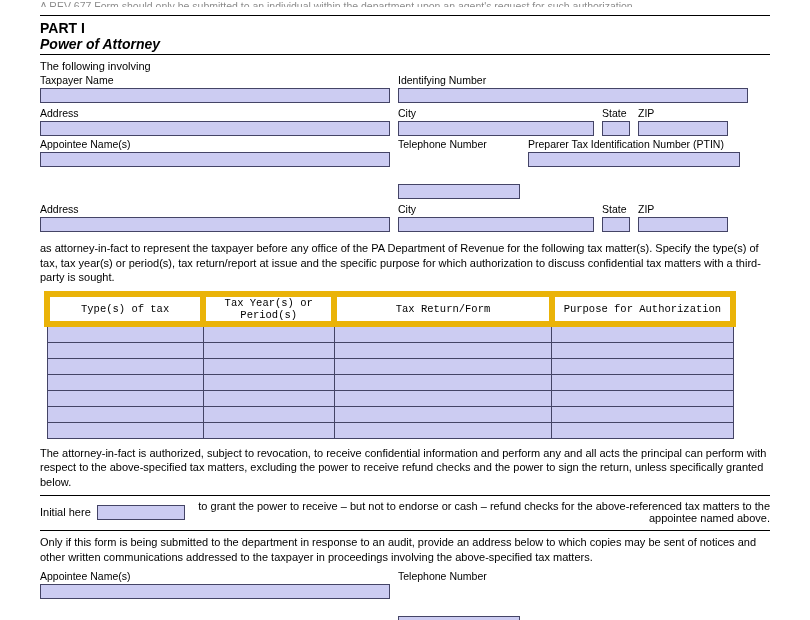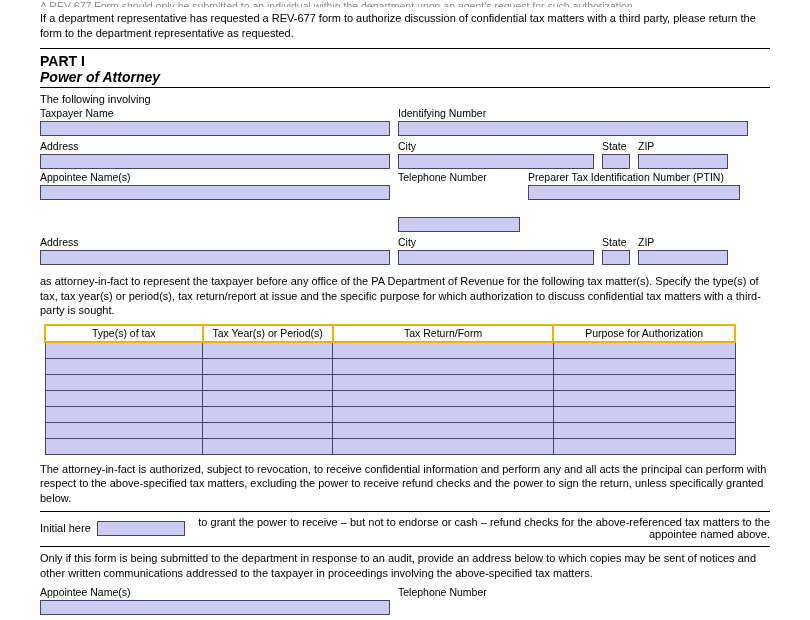--- a/index.html
+++ b/index.html
@@ -98,27 +98,28 @@
   .w-ident { width: 350px; }
   .w-phone { width: 122px; gap: 32px; }
   .w-ptin { width: 212px; }
   table.taxtable {
     border-collapse: collapse;
     width: 692px;
     margin-top: 6px;
     margin-left: 4px;
   }
   table.taxtable th {
-    border: 2px solid #eab308;
+    border: 6px solid #eab308;
     font-size: 10.5px;
     font-weight: normal;
     height: 15px;
     background: #ffffff;
     text-align: center;
     padding: 0;
+    font-family: Liberation Mono, monospace;
   }
   table.taxtable td {
     border: 1px solid #444466;
     background: #ccccf2;
     height: 15px;
     padding: 0;
   }
   .c1 { width: 158px; }
   .c2 { width: 130px; }
   .c3 { width: 222px; }
@@ -139,21 +140,20 @@
   }
 </style>
 </head>
 <body>
 
 <div class="page">
   <div class="inner">
 
     <div class="cut-line">A REV-677 Form should only be submitted to an individual within the department upon an agent's request for such authorization.</div>
 
-    <p class="para">If a department representative has requested a REV-677 form to authorize discussion of confidential tax matters with a third party, please return the form to the department representative as requested.</p>
 
     <hr class="rule">
 
     <div class="part-head">
       <span class="part-label">PART I</span>
       <span class="part-title">Power of Attorney</span>
     </div>
 
     <hr class="rule" style="margin-top:2px;">
 

